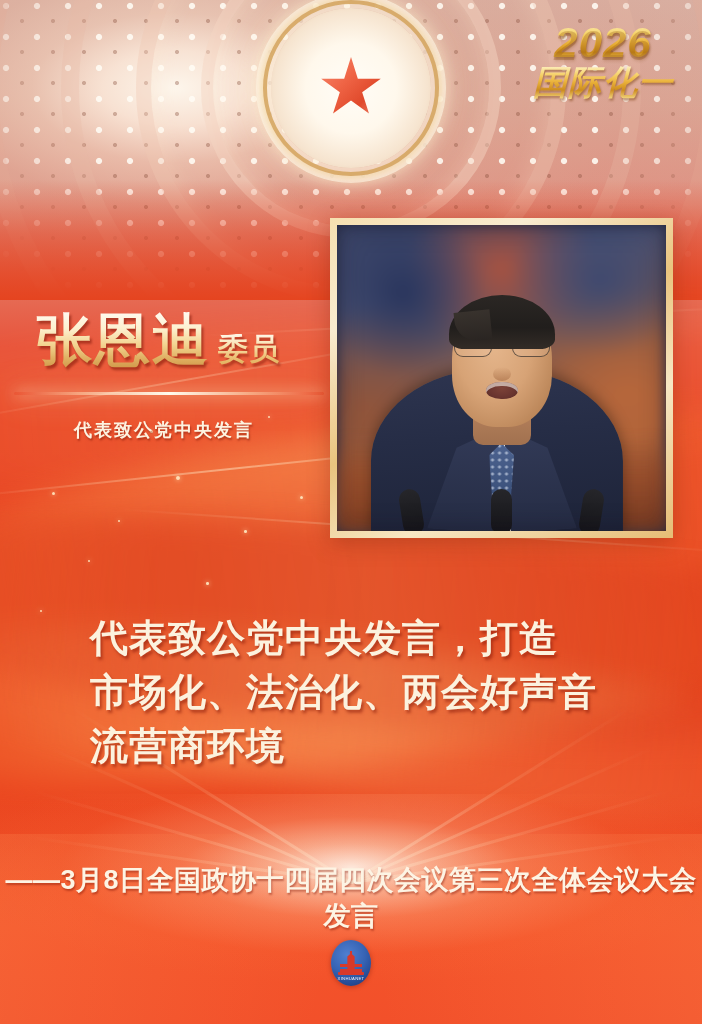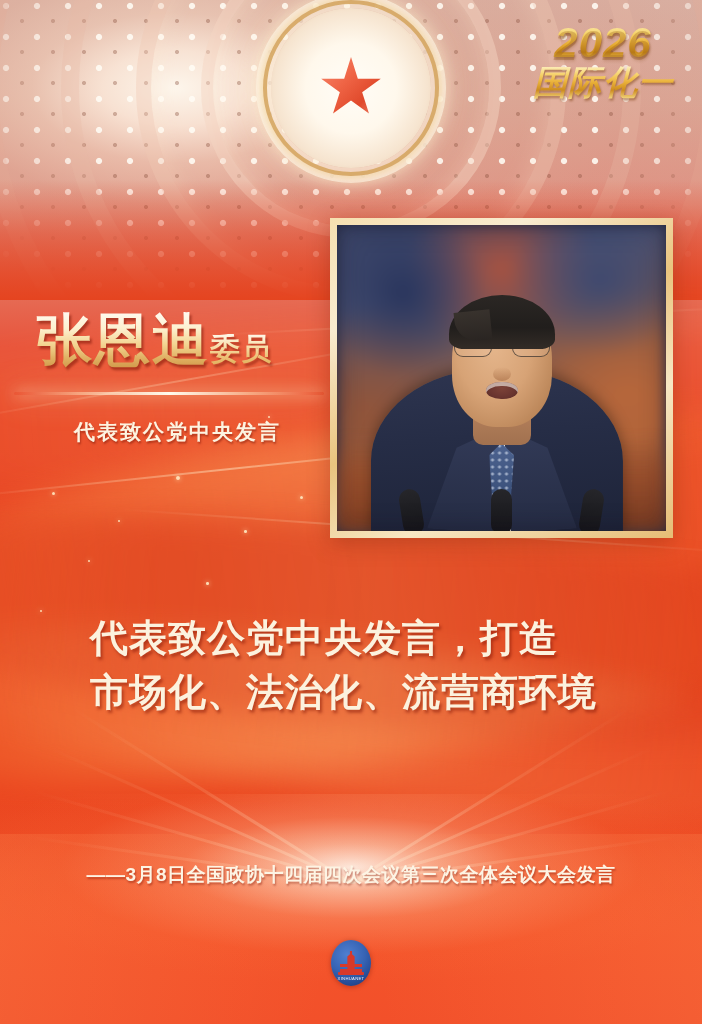--- a/index.html
+++ b/index.html
@@ -254,56 +254,56 @@
     background:linear-gradient(180deg,rgba(185,128,85,0),rgba(170,112,72,.65));border-radius:50%;}
   .ph-mic{position:absolute;bottom:-4px;width:21px;height:46px;border-radius:11px;
     background:linear-gradient(180deg,#26262a,#141418);}
   .ph-mic.m1{left:64px;transform:rotate(-9deg);}
   .ph-mic.m2{left:50%;margin-left:-11px;}
   .ph-mic.m3{right:64px;transform:rotate(9deg);}
   .ph-soft{position:absolute;inset:0;box-shadow:inset 0 0 26px rgba(20,14,30,.35);}
 
   
   .name-block{position:absolute;left:36px;top:312px;width:290px;}
-  .name-row{display:flex;align-items:flex-end;}
+  .name-row{display:flex;align-items:flex-end;gap:8px;}
   .name{
     font-size:56px;font-weight:bold;line-height:1;letter-spacing:2px;
     background:linear-gradient(180deg,#fffaf0 0%,#fdf0cf 30%,#f3d491 58%,#e0b164 82%,#d29a4a 100%);
     -webkit-background-clip:text;background-clip:text;color:transparent;
     filter:drop-shadow(2px 3px 1px rgba(125,22,8,.55));
   }
   .name-title{
     font-size:30px;font-weight:bold;line-height:1;padding-bottom:4px;letter-spacing:1px;
     background:linear-gradient(180deg,#fff8ea 0%,#f8e0ad 35%,#eec47a 65%,#dca955 100%);
     -webkit-background-clip:text;background-clip:text;color:transparent;
     filter:drop-shadow(2px 3px 1px rgba(125,22,8,.5));
   }
   .divider{position:absolute;left:14px;top:392px;width:310px;height:3px;border-radius:3px;
     background:linear-gradient(90deg,rgba(255,225,175,0) 0%,rgba(255,235,195,.55) 22%,rgba(255,252,238,1) 50%,rgba(255,235,195,.55) 76%,rgba(255,225,175,0) 100%);
     box-shadow:0 0 14px rgba(255,238,200,.9),0 0 30px rgba(255,210,150,.55);}
   .subtitle{
     position:absolute;left:74px;top:418px;
-    font-size:21px;font-weight:bold;letter-spacing:2px;
+    font-size:18px;font-weight:bold;letter-spacing:2px;
     color:#fdf3e0;
     text-shadow:1px 2px 2px rgba(120,22,8,.5);
   }
 
   
   .headline{
     position:absolute;left:90px;top:612px;width:545px;
     font-size:38px;font-weight:bold;line-height:1.42;letter-spacing:1px;
     color:#fcf2de;
     text-shadow:2px 3px 3px rgba(128,20,6,.5);
   }
   .headline div{white-space:nowrap;}
 
   
   .caption{
     position:absolute;left:0;top:862px;width:702px;text-align:center;
-    font-size:19px;font-weight:bold;letter-spacing:.5px;
+    font-size:27px;font-weight:bold;letter-spacing:.5px;
     color:#fdf4e4;
     text-shadow:1px 2px 2px rgba(130,24,8,.45);
   }
 
   
   .emblem{
     position:absolute;left:50%;top:940px;
     width:40px;height:46px;transform:translateX(-50%);
     border-radius:50%;
     background:radial-gradient(circle at 40% 32%, #4f7fd0 0%, #3663b4 46%, #24478f 78%, #1a3772 100%);
@@ -412,21 +412,22 @@
     <div class="name-row">
       <span class="name">张恩迪</span>
       <span class="name-title">委员</span>
     </div>
   </div>
   <div class="divider"></div>
   <div class="subtitle">代表致公党中央发言</div>
 
   <div class="headline">
     <div>代表致公党中央发言，打造</div>
-    <div>市场化、法治化、流营商环境</div>
+    <div>市场化、法治化、两会好声音</div>
+    <div>流营商环境</div>
   </div>
 
   <div class="caption">——3月8日全国政协十四届四次会议第三次全体会议大会发言</div>
 
   <div class="emblem">
     <div class="emblem-inner">
       <span class="em-tower"></span>
       <span class="em-bar b1"></span>
       <span class="em-bar b2"></span>
       <span class="em-base"></span>

